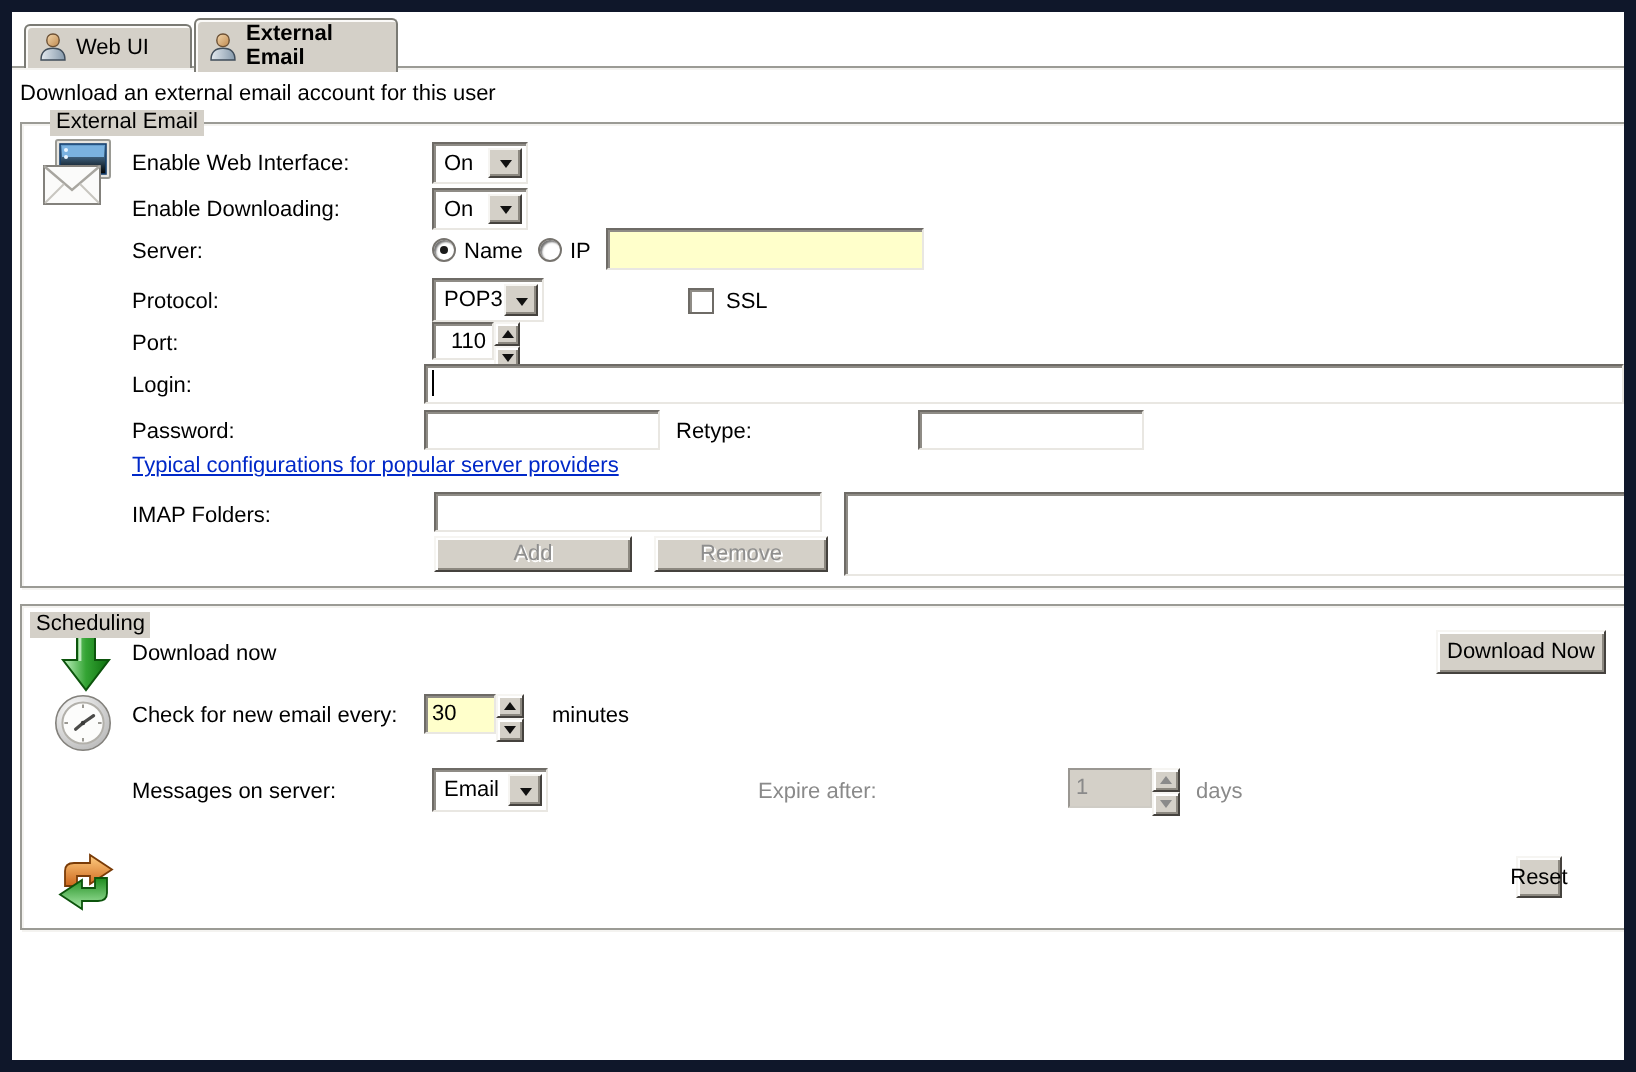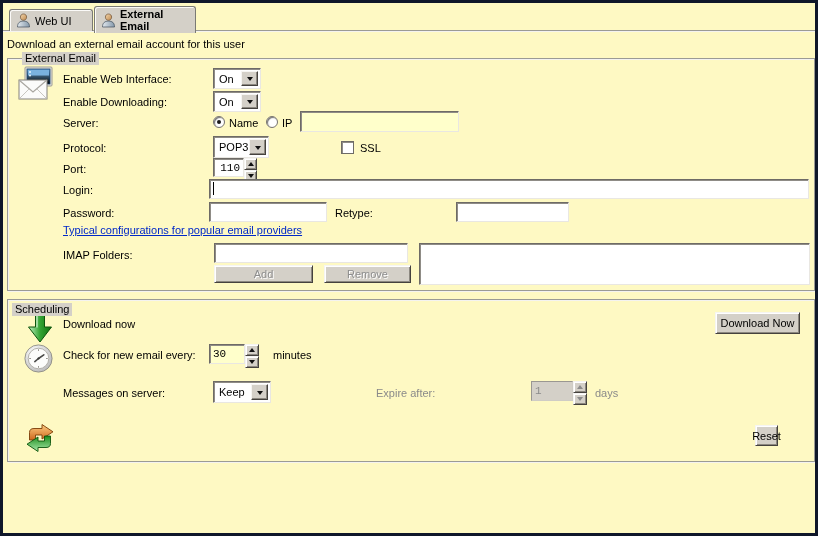--- a/index.html
+++ b/index.html
@@ -1,18 +1,18 @@
 <!DOCTYPE html>
 <html><head>
 <meta charset="utf-8">
 <style>
   html,body{margin:0;padding:0;background:#bfbdb6;}
   .win{
     position:relative;width:818px;height:536px;box-sizing:border-box;
-    background:#fef9c3;border:3px solid #0f172a;overflow:hidden;
+    background:#ffffff;border:6px solid #0f172a;overflow:hidden;
     font-family:"Liberation Sans",sans-serif;font-size:11px;color:#000;
   }
   .abs{position:absolute;}
   .lbl{position:absolute;white-space:nowrap;line-height:14px;}
   .dis{color:#8a8a8a;}
 
   
   .tab{
     position:absolute;background:#d4d0c8;border:1px solid #7a7a74;border-bottom:none;
     border-radius:3px 3px 0 0;box-shadow:inset 1px 1px 0 #fbfaf8;
@@ -28,21 +28,21 @@
     position:absolute;box-sizing:border-box;border:1px solid #9b9b95;
     box-shadow:inset 1px 1px 0 #f4f3f0,1px 1px 0 #f4f3f0;
   }
   .legend{position:absolute;background:#d4d0c8;padding:0 3px;line-height:13px;z-index:2;}
 
   
   .field{
     position:absolute;box-sizing:border-box;background:#fff;
     border:1px solid;border-color:#6e6b66 #e9e7e2 #e9e7e2 #6e6b66;
     box-shadow:inset 1px 1px 0 #8f8c86;
-    font-family:Liberation Mono, monospace;font-size:11px;color:#000;
+    font-family:Liberation Sans, sans-serif;font-size:11px;color:#000;
     padding:4px 3px;outline:none;
   }
   .field.yellow{background:#ffffcb;}
   .field.right{text-align:right;}
   .field.disfld{background:#d4d0c8;color:#8a8a8a;border-color:#9a9792 #cfccc5 #cfccc5 #9a9792;box-shadow:none;}
   .listbox{position:absolute;box-sizing:border-box;background:#fff;border:1px solid;
     border-color:#6e6b66 #e9e7e2 #e9e7e2 #6e6b66;box-shadow:inset 1px 1px 0 #8f8c86;}
 
   
   .btn3d{
@@ -211,21 +211,21 @@
 
   <div class="lbl" style="left:60px;top:180px;">Login:</div>
   <input class="field" style="left: 206px; top: 176px; width: 600px; height: 20px;" value="">
   <div class="caret" style="left:210px;top:179px;"></div>
 
   <div class="lbl" style="left:60px;top:203px;">Password:</div>
   <input class="field" style="left: 206px; top: 199px; width: 118px; height: 20px;" value="">
   <div class="lbl" style="left:332px;top:203px;">Retype:</div>
   <input class="field" style="left: 453px; top: 199px; width: 113px; height: 20px;" value="">
 
-  <div class="link" style="left:60px;top:221px;">Typical configurations for popular email providers</div>
+  <div class="link" style="left:60px;top:221px;">Typical configurations for popular server providers</div>
 
   <div class="lbl" style="left:60px;top:245px;">IMAP Folders:</div>
   <input class="field" style="left: 211px; top: 240px; width: 194px; height: 20px;" value="">
   <div class="btn3d disabled" style="left:211px;top:262px;width:99px;height:18px;">
     <span>Add</span>
   </div>
   <div class="btn3d disabled" style="left:321px;top:262px;width:87px;height:18px;">
     <span>Remove</span>
   </div>
   <div class="listbox" style="left:416px;top:240px;width:391px;height:42px;"></div>
@@ -261,21 +261,21 @@
         <span class="arrup-s"></span>
       </div>
     <div class="btn3d">
         <span class="arrdn-s"></span>
       </div>
   </div>
   <div class="lbl" style="left:270px;top:345px;">minutes</div>
 
   <div class="lbl" style="left:60px;top:383px;">Messages on server:</div>
   <div class="combo" style="left:210px;top:378px;width:58px;height:22px;">
-    <span class="val">Keep</span>
+    <span class="val">Email</span>
     <span class="drop">
         <span class="arrdn"></span>
       </span>
   </div>
   <div class="lbl dis" style="left:373px;top:383px;">Expire after:</div>
   <input class="field disfld" style="left: 528px; top: 378px; width: 42px; height: 20px;" disabled="" value="1">
   <div class="spinbtns gray" style="left:570px;top:378px;width:14px;height:20px;">
     <div class="btn3d">
         <span class="arrup-s"></span>
       </div>

